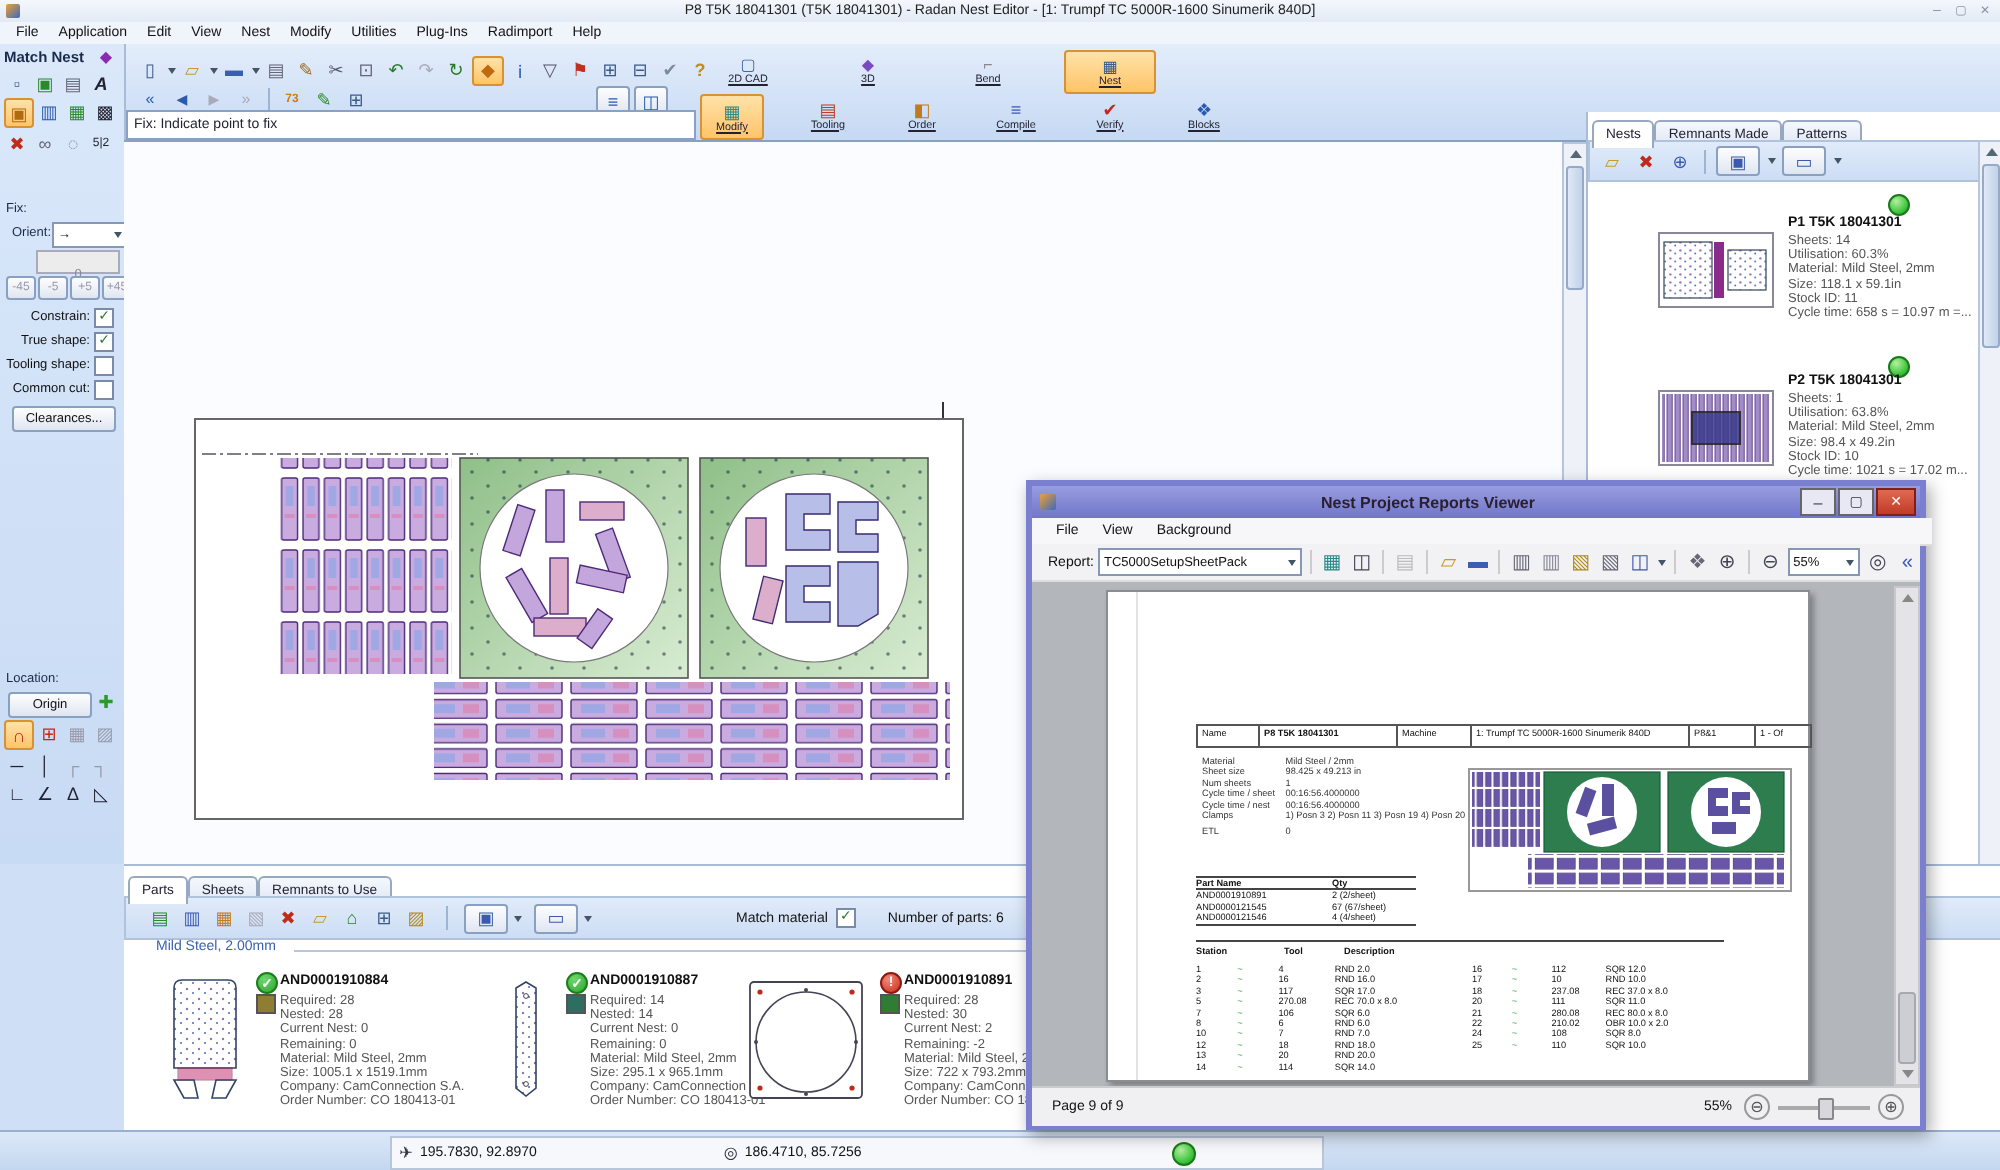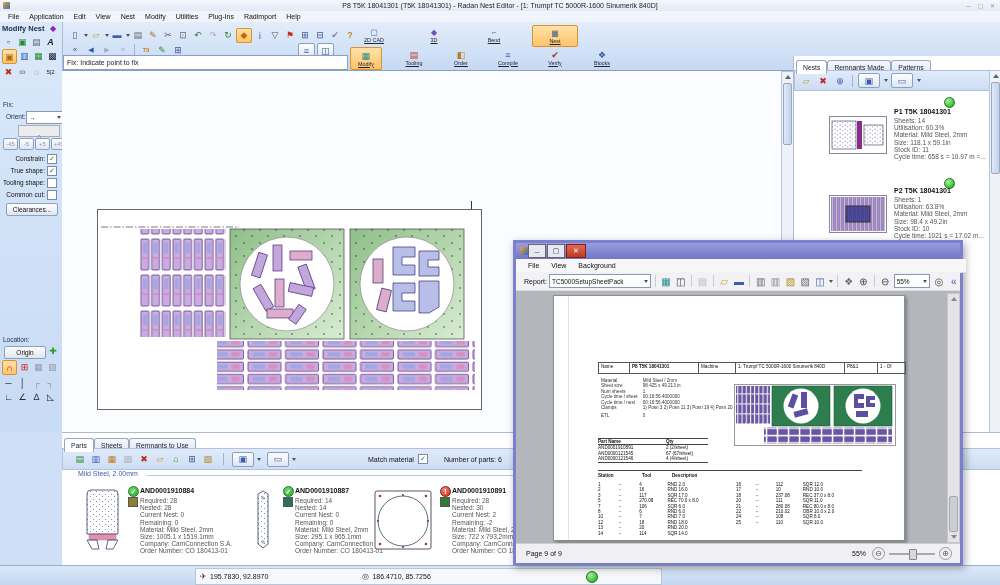--- a/index.html
+++ b/index.html
@@ -159,21 +159,21 @@
         <span class="lb">Blocks</span>
       </div>
     </div>
 
     <div class="abs" style="left:63px;top:33px;width:283px;height:13px;background:#fff;border:1px solid #8aa0c4;display:flex;align-items:center;">
       <span class="t7" style="padding-left:3px;color:#223;">Fix: Indicate point to fix</span>
     </div>
   </div>
 
   <div class="abs" style="left:0;top:22px;width:62px;height:410px;background:linear-gradient(180deg,#dae8fa,#c8dbf4);border-right:1px solid #a8bcd8;">
-    <div class="abs" style="left:2px;top:2px;font-size:7.5px;font-weight:bold;color:#1a2a4a;">Modify Nest</div>
+    <div class="abs" style="left:2px;top:2px;font-size:7.5px;font-weight:bold;color:#1a2a4a;">Match Nest</div>
     <span class="abs i" style="left:48px;top:1px;width:10px;height:10px;color:#8a2ab0;font-size:8px;">◆</span>
 
     <div class="abs" style="left:2px;top:13px;width:58px;display:flex;flex-wrap:wrap;gap:1px;">
       <span class="i icon13" style="width:13px;">▫</span>
       <span class="i icon13" style="width:13px;color:#2a8a2a;">▣</span>
       <span class="i icon13" style="width:13px;color:#667;">▤</span>
       <span class="i icon13" style="width:13px;color:#223;font-style:italic;font-weight:bold;">A</span>
       <span class="i icon13 active-orange" style="width:13px;color:#b06a10;">▣</span>
       <span class="i icon13" style="width:13px;color:#2a5ab0;">▥</span>
       <span class="i icon13" style="width:13px;color:#2a8a2a;">▦</span>
@@ -490,20 +490,21 @@
       <span class="i" style="width:14px;margin-left:90px;font-size:8px;color:#334;">◎</span>
       <span class="t7">186.4710, 85.7256</span>
       <span class="dot-green" style="margin-left:155px;width:10px;height:10px;"></span>
     </div>
   </div>
 
   <div class="abs" style="left:513px;top:240px;width:450px;height:325px;box-sizing:border-box;border:3px solid #7a7fd0;background:#f0f0f2;box-shadow:2px 3px 8px rgba(0,0,0,0.35);z-index:50;">
 
     <div class="abs" style="left:0;top:0;width:444px;height:16px;background:linear-gradient(#989de0,#7176c8);display:flex;align-items:center;">
       <span style="width:8px;height:8px;margin-left:4px;background:linear-gradient(135deg,#f0a030,#3a6ac0);border-radius:1px;"></span>
+      <div style="flex:1;text-align:center;font-size:8px;color:#2a2030;font-weight:bold;">Nest Project Reports Viewer</div>
       <span class="i" style="width:16px;height:12px;background:#e8e8f4;border:1px solid #666;font-size:8px;color:#333;margin-right:1px;">–</span>
       <span class="i" style="width:16px;height:12px;background:#e8e8f4;border:1px solid #666;font-size:7px;color:#333;margin-right:1px;">▢</span>
       <span class="i" style="width:18px;height:12px;background:linear-gradient(#e06a52,#c03a28);border:1px solid #802015;font-size:7px;color:#fff;margin-right:2px;">✕</span>
     </div>
 
     <div class="abs" style="left:0;top:16px;width:444px;height:13px;background:#f7f7f9;border-bottom:1px solid #ddd;display:flex;align-items:center;padding-left:6px;">
       <span class="t7" style="padding:0 6px;">File</span>
       <span class="t7" style="padding:0 6px;">View</span>
       <span class="t7" style="padding:0 6px;">Background</span>
     </div>

